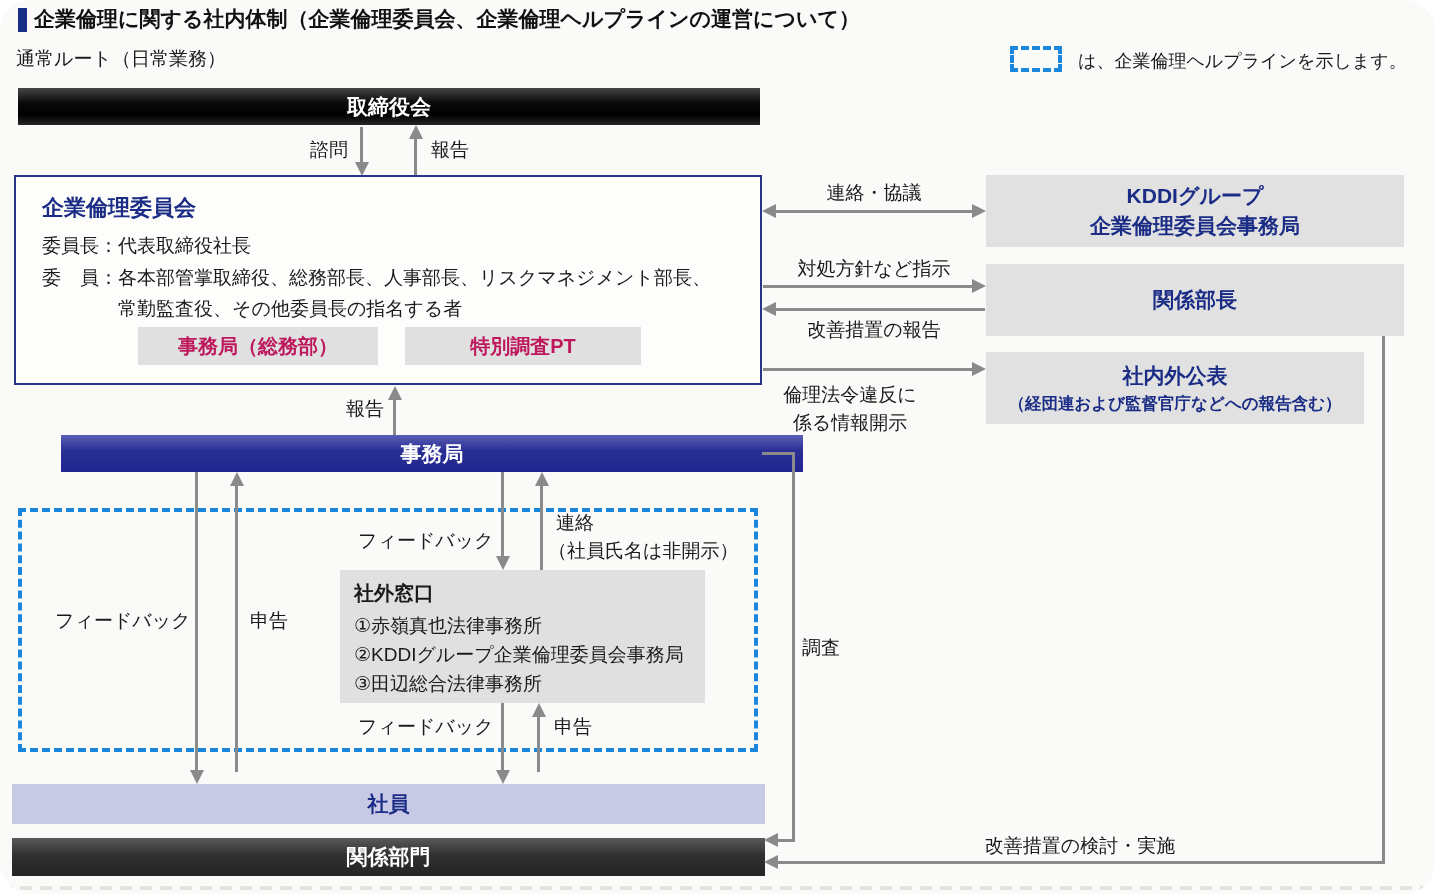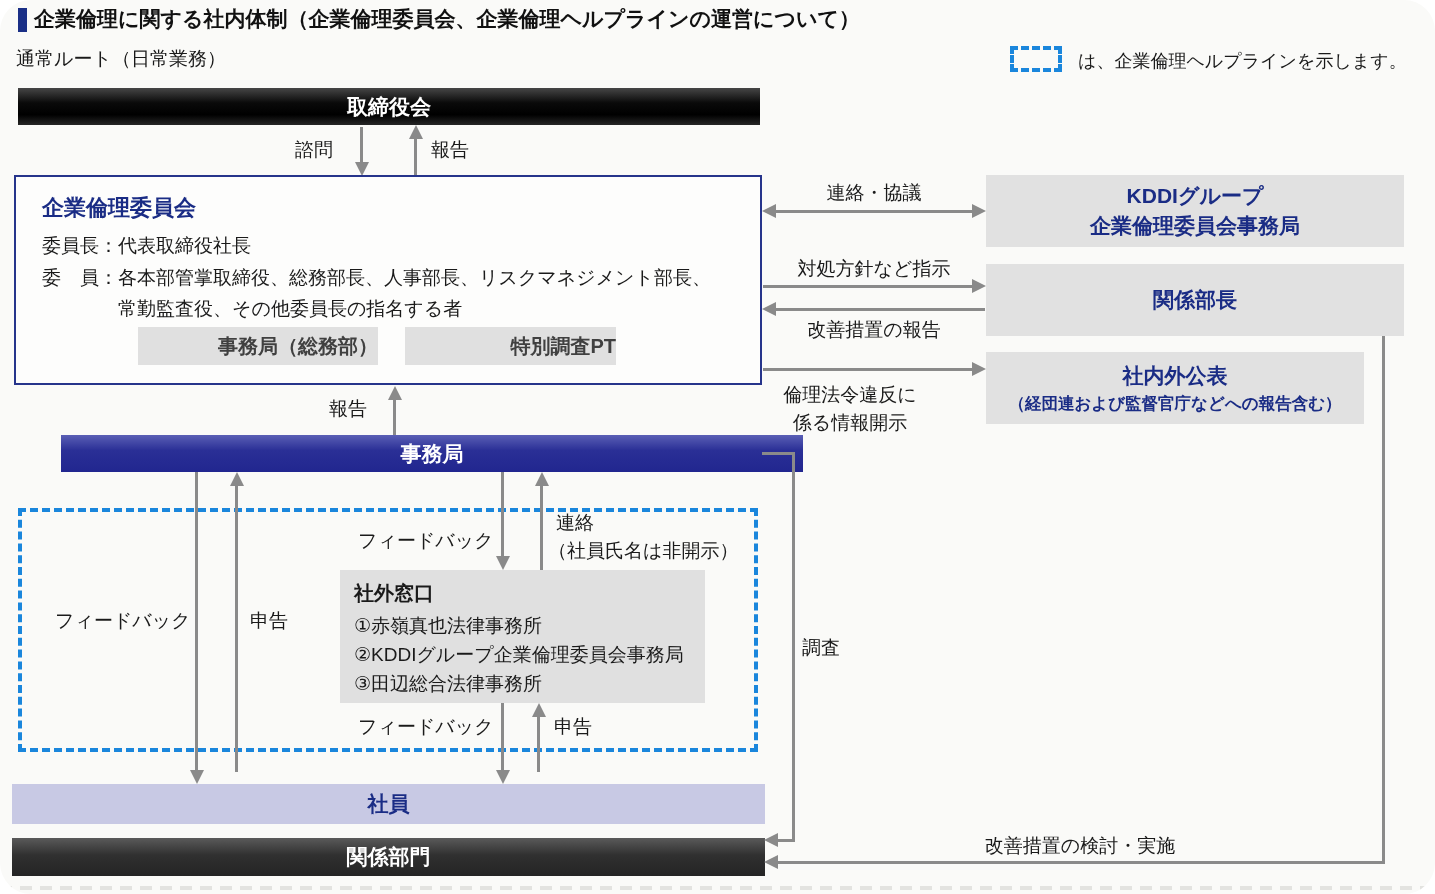--- a/index.html
+++ b/index.html
@@ -12,34 +12,34 @@
   .abs{position:absolute;}
   .hl{position:absolute;height:3px;background:var(--arrow);}
   .vl{position:absolute;width:3px;background:var(--arrow);}
   .ah{position:absolute;width:0;height:0;}
   .ah-down{border-left:7px solid transparent;border-right:7px solid transparent;border-top:14px solid var(--arrow);}
   .ah-up{border-left:7px solid transparent;border-right:7px solid transparent;border-bottom:14px solid var(--arrow);}
   .ah-left{border-top:7px solid transparent;border-bottom:7px solid transparent;border-right:14px solid var(--arrow);}
   .ah-right{border-top:7px solid transparent;border-bottom:7px solid transparent;border-left:14px solid var(--arrow);}
   .lbl{position:absolute;font-size:19px;white-space:nowrap;color:var(--ink);}
   .lbl.center{text-align:center;}
-  .lbl.right{text-align:center;}
+  .lbl.right{text-align:right;}
   .box-dark{position:absolute;background:linear-gradient(180deg,#464646,#0a0a0a 40%,#000 72%,#262626);
             color:#fff;font-weight:bold;font-size:21px;display:flex;align-items:center;justify-content:center;}
   .box-charcoal{position:absolute;background:linear-gradient(180deg,#5a5a5a,#303030 45%,#242424);
             color:#fff;font-weight:bold;font-size:21px;display:flex;align-items:center;justify-content:center;}
   .box-blue{position:absolute;background:linear-gradient(180deg,#5a5fb5,#2a2f96 42%,#21268f);
             color:#fff;font-weight:bold;font-size:21px;display:flex;align-items:center;justify-content:center;}
   .box-lav{position:absolute;background:#c8c9e4;color:var(--navy-text);font-weight:bold;font-size:21px;
             display:flex;align-items:center;justify-content:center;}
   .box-gray{position:absolute;background:var(--gray-box);color:var(--navy-text);font-weight:bold;
             display:flex;flex-direction:column;align-items:center;justify-content:center;text-align:center;}
   .committee{position:absolute;background:#fdfdfc;border:2px solid var(--navy);}
-  .sub-gray{position:absolute;background:#e0e0e0;color:#404040;font-weight:bold;font-size:20px;
-            display:flex;align-items:center;justify-content:flex-end;}
+  .sub-gray{position:absolute;background:#e0e0e0;color:#be185d;font-weight:bold;font-size:20px;
+            display:flex;align-items:center;justify-content:center;}
   .helpline-box{position:absolute;border:4px dashed var(--helpline);}
   .legend-swatch{position:absolute;border:4px dashed var(--helpline);background:transparent;}
   .pagedash{position:absolute;height:4px;background:repeating-linear-gradient(90deg,#e3e3e0 0 12px,transparent 12px 20px);}
 </style>
 </head>
 <body>
 
 <div id="stage">
 
   <div class="abs" style="left:18px;top:8px;width:9px;height:24px;background:#1a2f86;"></div>
@@ -61,21 +61,21 @@
   <div class="lbl" style="left:431px;top:137px;">報告</div>
 
   <div class="committee" style="left:14px;top:175px;width:748px;height:210px;">
     <div class="abs" style="left:26px;top:16px;font-size:22px;font-weight:bold;color:var(--navy-text);">企業倫理委員会</div>
     <div class="abs" style="left:26px;top:56px;font-size:19px;">委員長：代表取締役社長</div>
     <div class="abs" style="left:26px;top:88px;font-size:19px;white-space:nowrap;">委　員：各本部管掌取締役、総務部長、人事部長、リスクマネジメント部長、</div>
     <div class="abs" style="left:102px;top:119px;font-size:19px;">常勤監査役、その他委員長の指名する者</div>
     <div class="sub-gray" style="left:122px;top:150px;width:240px;height:38px;">
       <span>事務局（総務部）</span>
     </div>
-    <div class="sub-gray" style="left:389px;top:150px;width:211px;height:38px;">
+    <div class="sub-gray" style="left:389px;top:150px;width:236px;height:38px;">
       <span>特別調査PT</span>
     </div>
   </div>
 
   <div class="ah ah-up" style="left:388px;top:386px;"></div>
   <div class="vl" style="left:393px;top:399px;height:36px;"></div>
   <div class="lbl right" style="left:312px;top:396px;width:72px;">報告</div>
 
   <div class="box-blue" style="left:18px;top:435px;width:742px;height:37px;margin-left:43px;">
     <span>事務局</span>

